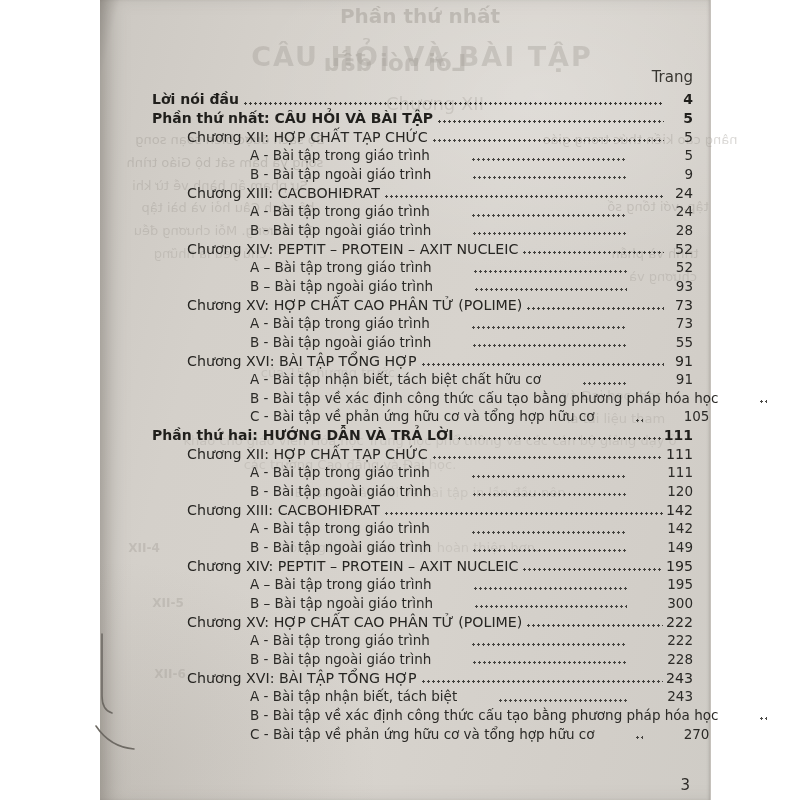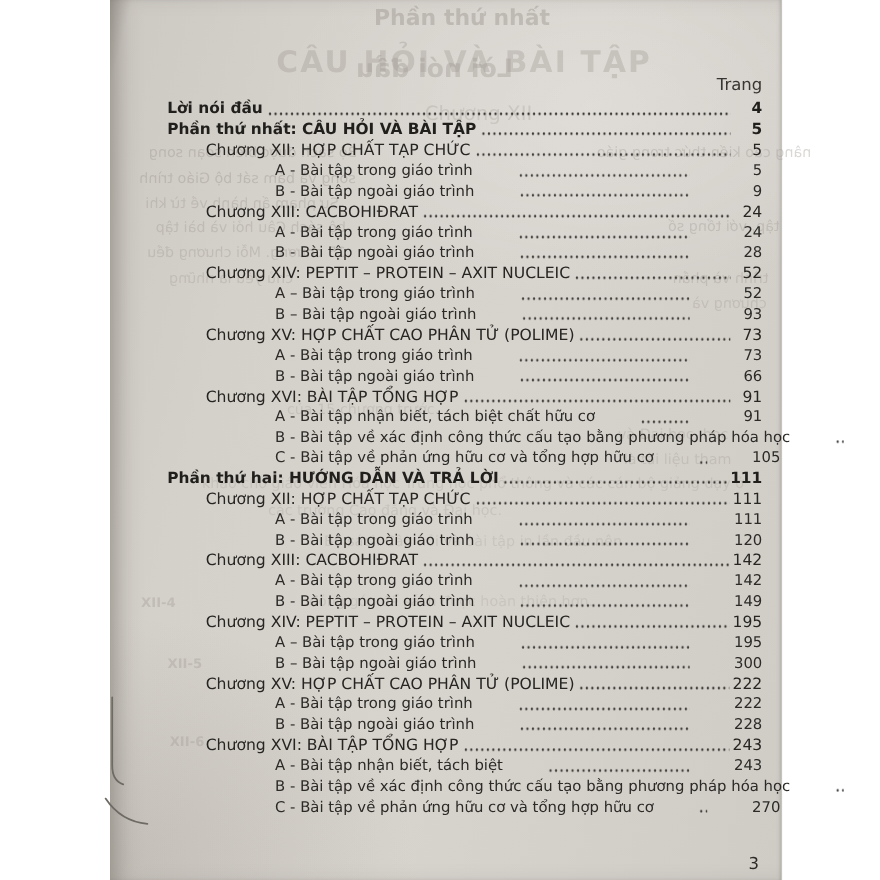--- a/index.html
+++ b/index.html
@@ -151,21 +151,21 @@
           <span class="num">73</span>
         </div>
         <div class="row lvl2">
           <span class="lbl">A - Bài tập trong giáo trình</span>
           <span class="dots"></span>
           <span class="num">73</span>
         </div>
         <div class="row lvl2">
           <span class="lbl">B - Bài tập ngoài giáo trình</span>
           <span class="dots"></span>
-          <span class="num">66</span>
+          <span class="num">55</span>
         </div>
         <div class="row lvl1">
           <span class="lbl">Chương XVI: BÀI TẬP TỔNG HỢP</span>
           <span class="dots"></span>
           <span class="num">91</span>
         </div>
         <div class="row lvl2">
           <span class="lbl">A - Bài tập nhận biết, tách biệt chất hữu cơ</span>
           <span class="dots"></span>
           <span class="num">91</span>

